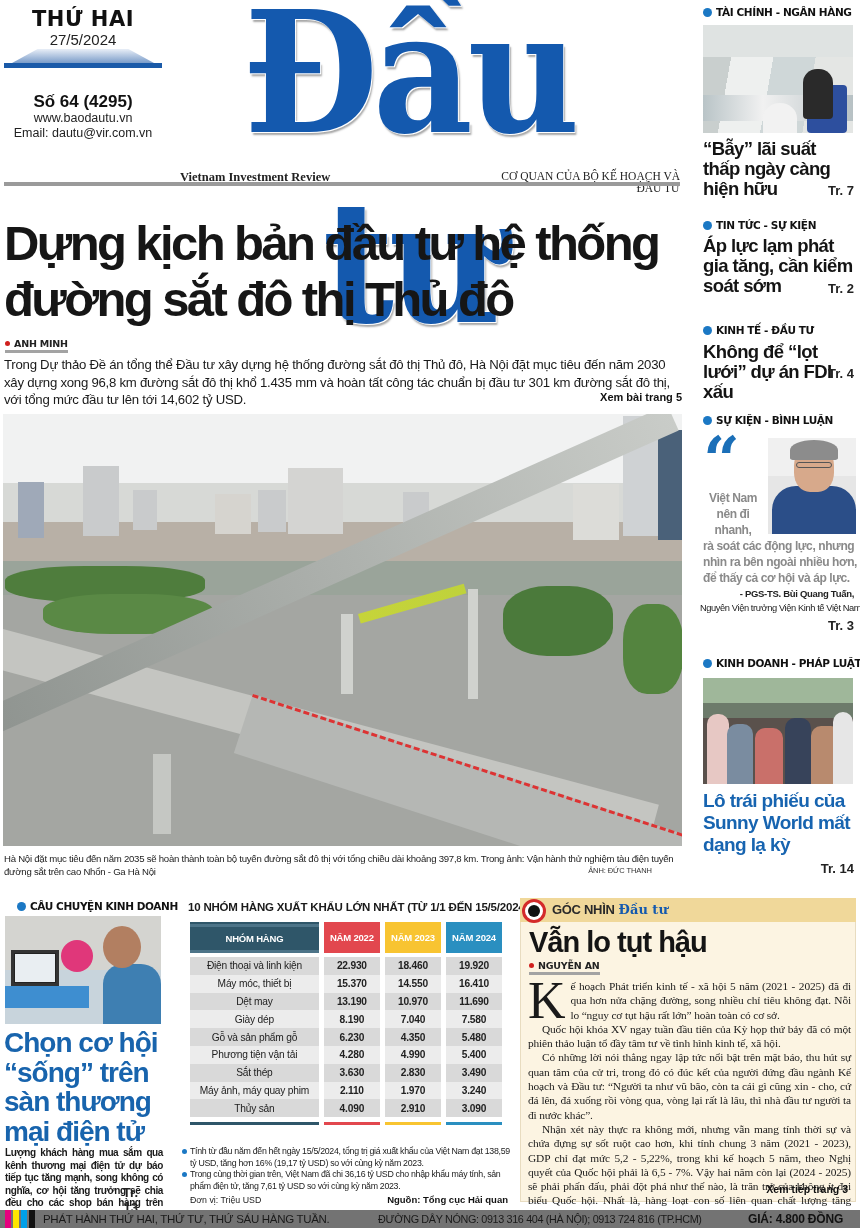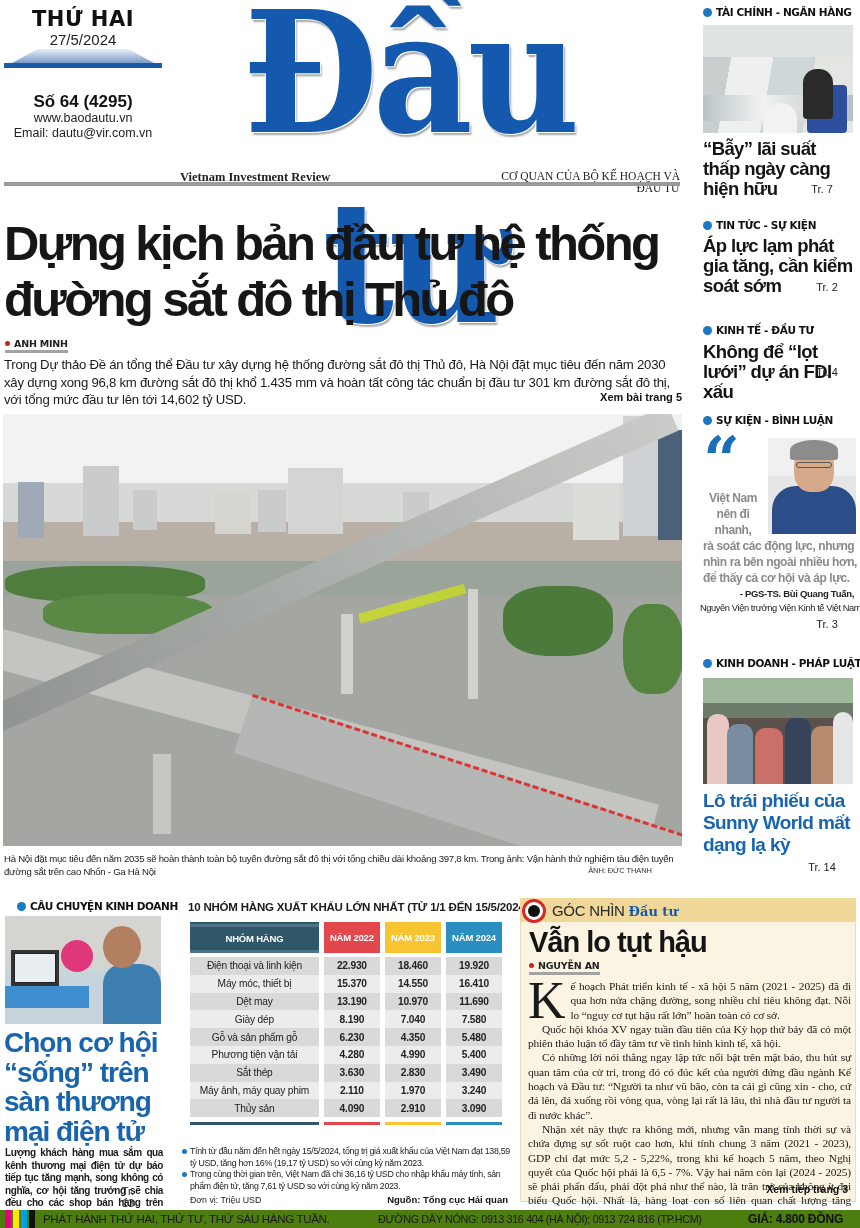--- a/index.html
+++ b/index.html
@@ -26,21 +26,21 @@
       font-family: "DejaVu Serif", serif; font-weight: bold; font-size: 168px; line-height: 190px;
       color: #1459ae; letter-spacing: -6px;
       text-shadow: 1px 1px 0 #fff, -1px -1px 0 #fff, 2px 3px 2px rgba(0,0,0,0.35); transform: scaleX(0.92); transform-origin: left center; }
   .tagline-en { left: 180px; top: 170px; font-family: "Liberation Serif", serif; font-weight: bold; font-size: 12.5px; color: #222; }
   .tagline-vn { left: 474px; top: 170px; width: 206px; text-align: right; font-family: "Liberation Serif", serif; font-size: 11.5px; color: #222; }
 
   
   .sec-label { font-family: "DejaVu Sans", sans-serif; font-weight: bold; font-size: 10.5px; color: #111; letter-spacing: -0.4px; display: flex; align-items: center; gap: 4px; white-space: nowrap; }
   .sec-label .dot { width: 9px; height: 9px; border-radius: 50%; background: #1b78c4; flex: none; }
   .side-hl { font-weight: bold; font-size: 18.5px; line-height: 20px; color: #141414; letter-spacing: -0.6px; }
-  .page-ref { font-weight: normal; font-size: 11px; color: #222; text-align: center; }
+  .page-ref { font-weight: bold; font-size: 13px; color: #222; text-align: right; }
   .photo { overflow: hidden; }
 
   .s1-label { left: 703px; top: 6px; }
   .s1-photo { left: 703px; top: 25px; width: 150px; height: 108px;
      background:
        linear-gradient(180deg, #dfe3e2 0 30%, transparent 30%),
        linear-gradient(100deg, #c9cfce 0 20%, #eef0ef 20% 45%, #cfd7d8 45% 70%, #e4e6e4 70%),
        #dde; }
   .s1-photo .desk { position: absolute; left: 0; right: 0; bottom: 12px; height: 26px; background: linear-gradient(90deg,#b9c4c7,#f1f1f1 40%,#b7c1c4); }
   .s1-photo .chair { position: absolute; right: 6px; bottom: 0; width: 40px; height: 48px; background: #2d4f9e; border-radius: 4px; }
@@ -132,32 +132,32 @@
   .tbl-notes .b { width: 5px; height: 5px; border-radius: 50%; background: #1b78c4; margin-top: 3px; flex: none; }
   .tbl-unit { left: 190px; top: 1195px; font-size: 8.8px; color: #222; }
   .tbl-src { left: 360px; top: 1194px; width: 148px; text-align: right; font-weight: bold; font-size: 9.5px; color: #111; }
 
   
   .gn-box { left: 520px; top: 898px; width: 336px; height: 304px; background: #fcf4e2; border: 1px solid #e8dcc0; }
   .gn-band { left: 520px; top: 898px; width: 336px; height: 24px; background: #f0d89a; }
   .gn-logo { left: 522px; top: 899px; width: 24px; height: 24px; border-radius: 50%; background: #fff; border: 3px solid #d42a2a; }
   .gn-logo::after { content: ""; position: absolute; left: 3px; top: 3px; width: 12px; height: 12px; border-radius: 50%; background: #111; }
   .gn-label { left: 552px; top: 902px; display: flex; align-items: baseline; gap: 4px; }
-  .gn-label .k { font-weight: normal; font-size: 15px; color: #2a2a2a; letter-spacing: -0.3px; }
+  .gn-label .k { font-weight: bold; font-size: 13px; color: #2a2a2a; letter-spacing: -0.3px; }
   .gn-label .b { font-family: "DejaVu Serif", serif; font-weight: bold; font-size: 13px; color: #1459ae; }
   .gn-hl { left: 529px; top: 925px; font-weight: bold; font-size: 29px; line-height: 34px; color: #141414; letter-spacing: -1px; }
   .gn-byline { left: 529px; top: 960px; }
   .gn-body { left: 528px; top: 979px; width: 323px; font-family: "Liberation Serif", serif; font-size: 11.4px; line-height: 14.3px; color: #1a1a1a; text-align: justify; letter-spacing: -0.15px; }
   .gn-body p { text-indent: 14px; }
   .gn-body p.first { text-indent: 0; }
   .dropcap { float: left; font-family: "Liberation Serif", serif; font-size: 52px; line-height: 40px; margin: 2px 5px 0 0; color: #1a1a1a; }
   .gn-more { left: 740px; top: 1183px; width: 108px; text-align: right; font-weight: bold; font-size: 10.5px; color: #111; }
 
   
-  .footer { left: 0; top: 1210px; width: 860px; height: 18px; background: #4d7c0f; display: flex; align-items: center; }
+  .footer { left: 0; top: 1210px; width: 860px; height: 18px; background: #737373; display: flex; align-items: center; }
   .cmyk { display: flex; gap: 2px; margin-left: 5px; }
   .cmyk span { width: 6px; height: 18px; display: block; }
   .f-pub { margin-left: 8px; font-size: 11.5px; color: #1a1a1a; letter-spacing: -0.3px; width: 335px; }
   .f-hot { font-size: 10.8px; color: #1a1a1a; letter-spacing: -0.35px; width: 370px; }
   .f-price { font-weight: bold; font-size: 12px; color: #111; letter-spacing: -0.2px; }
 </style>
 </head>
 <body>
 
 <div class="abs date-block">

